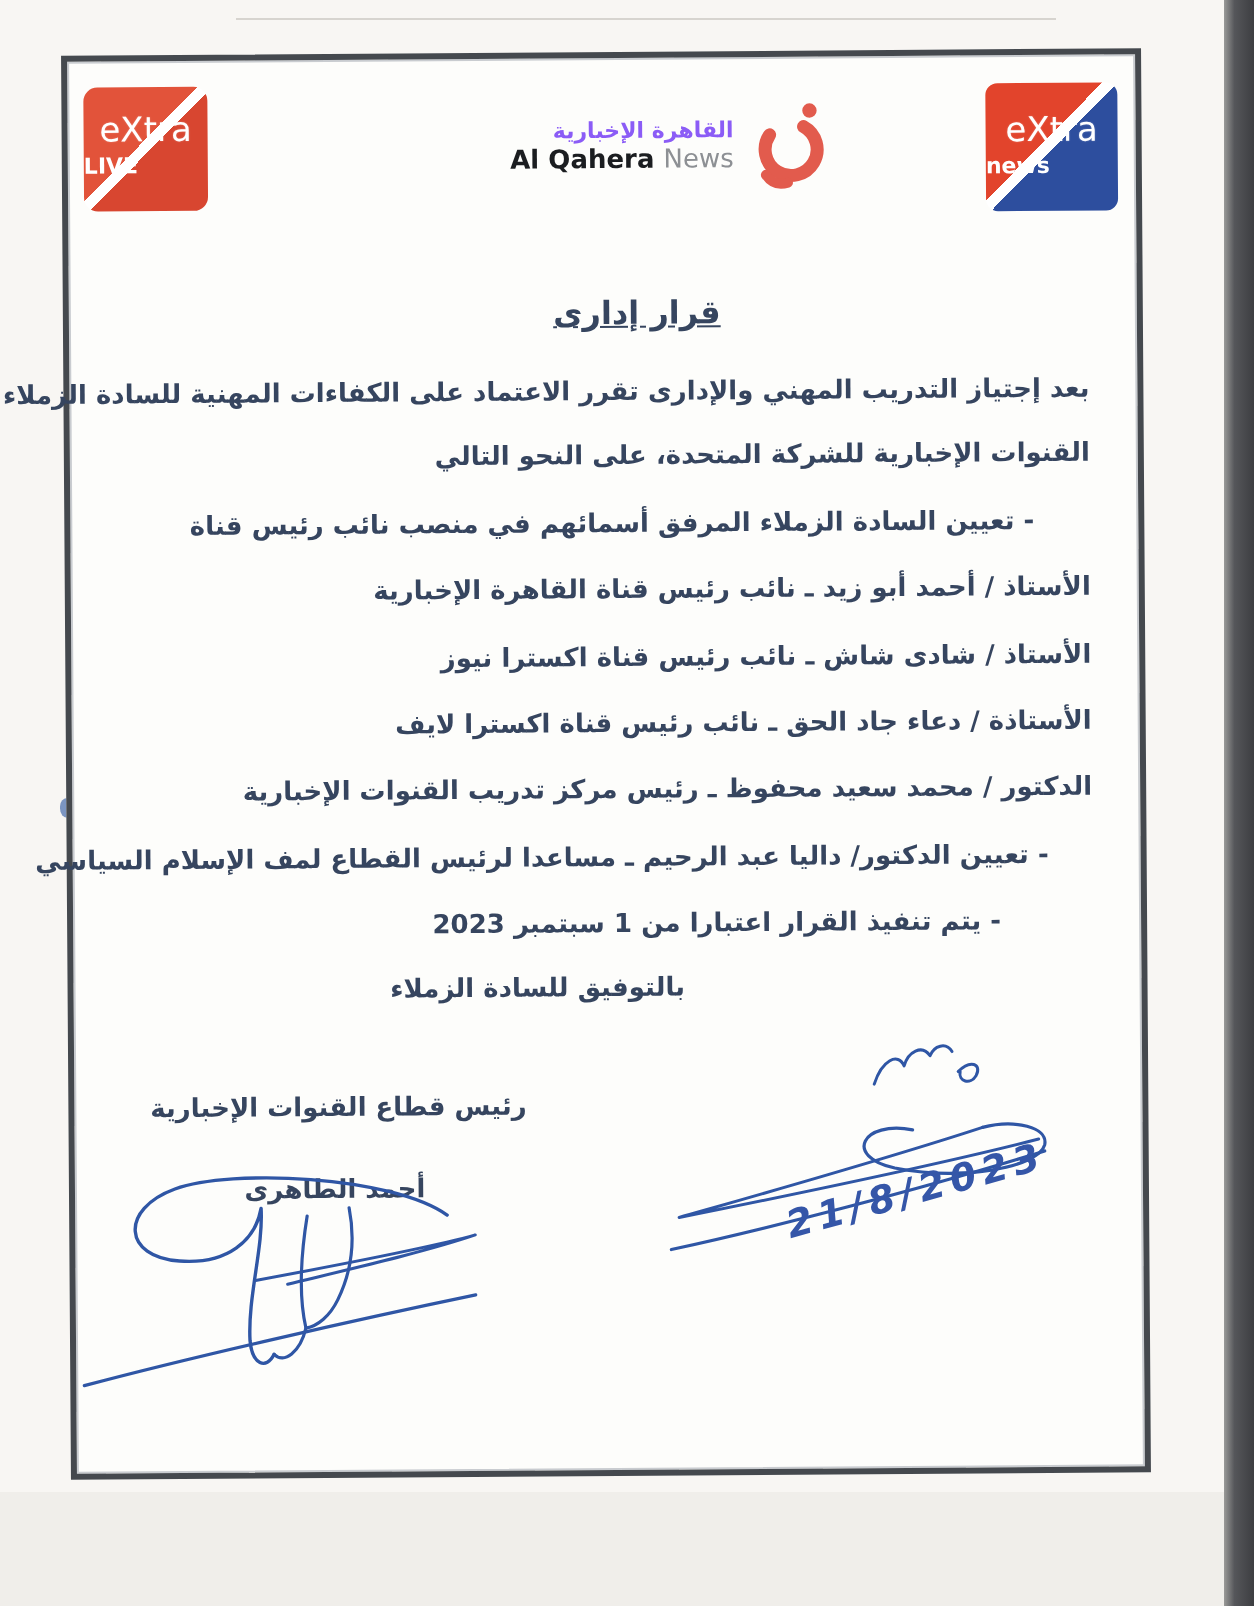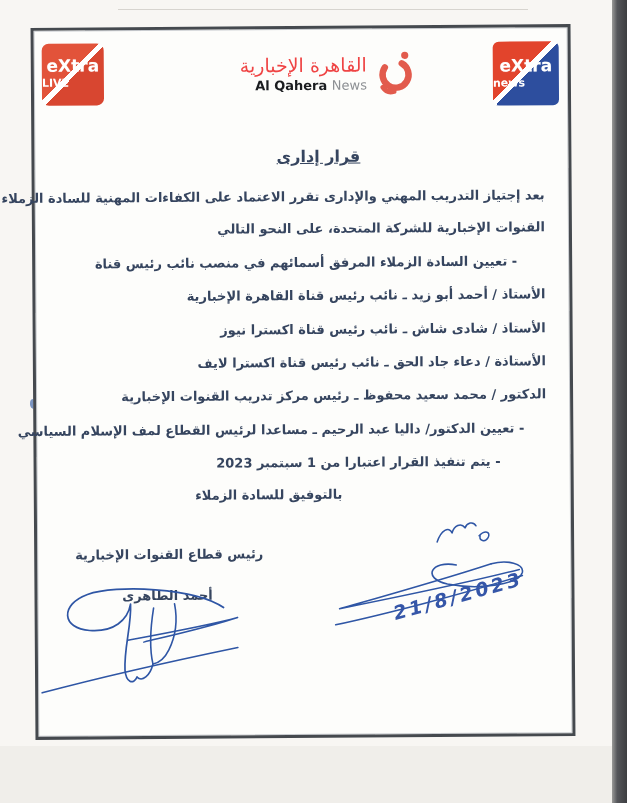--- a/index.html
+++ b/index.html
@@ -15,32 +15,32 @@
   
   .frame{position:absolute;left:33px;top:26px;width:540px;height:712px;box-sizing:border-box;
          border:3px solid #45494e;background:#fdfdfb;transform:rotate(-0.4deg);
          box-shadow:inset 0 0 0 1px #c9ccd0;}
   
   .logo-sq{position:absolute;border-radius:7px;color:#fff;overflow:hidden;}
   .logo-live{left:8px;top:13px;width:62px;height:62px;
              background:linear-gradient(135deg,#e2533a 0 46%,#ffffff 46% 52%,#d84630 52%);}
   .logo-news{left:459px;top:14px;width:66px;height:64px;border-radius:6px;
              background:linear-gradient(135deg,#e2442c 0 45%,#ffffff 45% 51%,#2d4e9e 51%);}
-  .logo-word{position:absolute;left:0;width:100%;text-align:center;font-weight:bold;
+  .logo-word{position:absolute;left:0;width:100%;text-align:center;font-weight:normal;
              font-size:17px;letter-spacing:0;text-shadow:0 0 1px rgba(255,255,255,.3);}
   .logo-live .logo-word{top:12px;}
   .logo-news .logo-word{top:14px;}
   .logo-sub{position:absolute;left:0;width:100%;font-weight:bold;font-size:11px;}
   .logo-live .logo-sub{top:33px;}
   .logo-news .logo-sub{top:35px;}
   
   .qahera{position:absolute;left:196px;top:16px;width:185px;height:58px;display:flex;
           flex-direction:row;justify-content:flex-end;align-items:center;gap:8px;direction:ltr;}
   .qahera-text{text-align:right;line-height:1.25;}
-  .qahera-ar{font-size:19px;font-weight:normal;color:#ef4444;direction:rtl;}
+  .qahera-ar{font-size:11px;font-weight:bold;color:#8b5cf6;direction:rtl;}
   .qahera-en{font-size:13px;color:#1b1d20;font-weight:bold;}
   .qahera-en .lite{color:#8d9094;font-weight:normal;}
   .qmark{width:40px;height:52px;flex:0 0 auto;}
   
   .doc-title{position:absolute;left:0;top:118px;width:100%;text-align:center;padding-left:34px;
              box-sizing:border-box;font-size:16px;font-weight:bold;color:#36455f;
              text-decoration:underline;direction:rtl;}
   .tline{position:absolute;direction:rtl;text-align:right;font-size:13px;font-weight:bold;
          color:#36455f;white-space:nowrap;}
   .l-intro1{top:160px;right:24px;}

